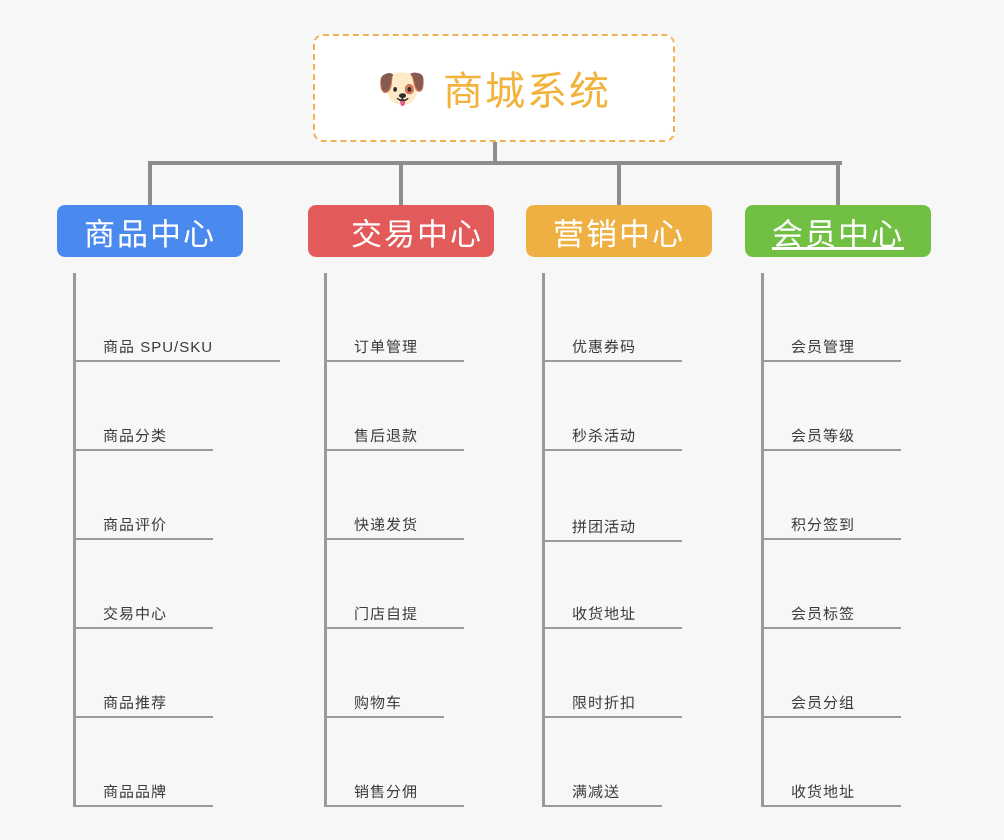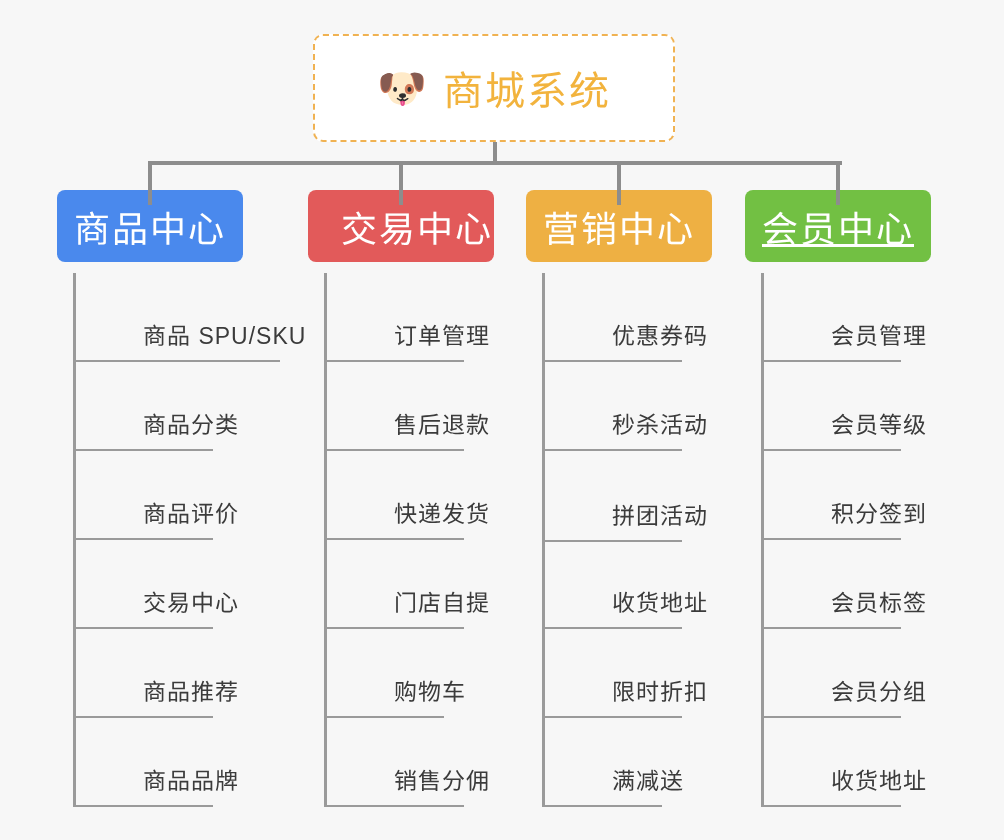--- a/index.html
+++ b/index.html
@@ -68,29 +68,29 @@
   }
   .conn-drop {                 
     top: 161px;
     width: 4px;
     height: 44px;
   }
 
   
   .cat-box {
     position: absolute;
-    top: 190px;
-    height: 72px;
+    top: 205px;
+    height: 52px;
     box-sizing: border-box;
     border-radius: 8px;
     display: flex;
     align-items: center;
     justify-content: center;
     color: #ffffff;
-    font-size: 36px;
+    font-size: 31px;
     letter-spacing: 2px;
     white-space: nowrap;
   }
 
   
   .leaf-col {
     position: absolute;
     top: 273px;
   }
   .leaf-trunk {                
@@ -103,27 +103,26 @@
   .leaf-item {
     position: absolute;
     left: 0;
     height: 89px;
     display: flex;
     align-items: flex-end;
     box-sizing: border-box;
     border-bottom: 2px solid #9a9a9a;
   }
   .leaf-label {
-    font-size: 23px;
+    font-size: 15px;
     color: #3b3b3b;
     letter-spacing: 1px;
     white-space: nowrap;
-    padding: 0 14px 12px 30px;
+    padding: 0 14px 6px 30px;
     line-height: 1;
-    margin-left: 40px;
   }
 </style>
 </head>
 <body>
 
 <div id="diagram">
 
   <div class="root-node">
     <span class="root-emoji">🐶</span>
     <span class="root-title">商城系统</span>

